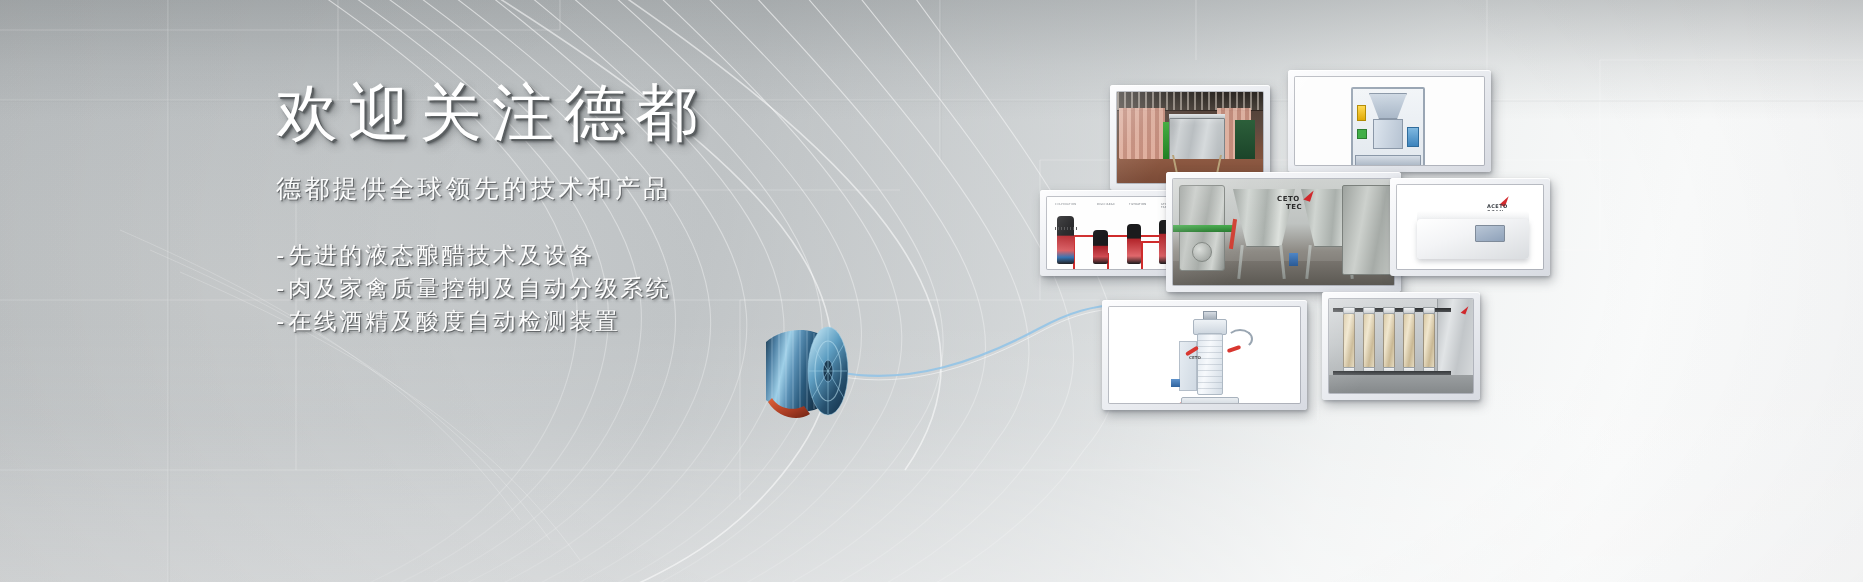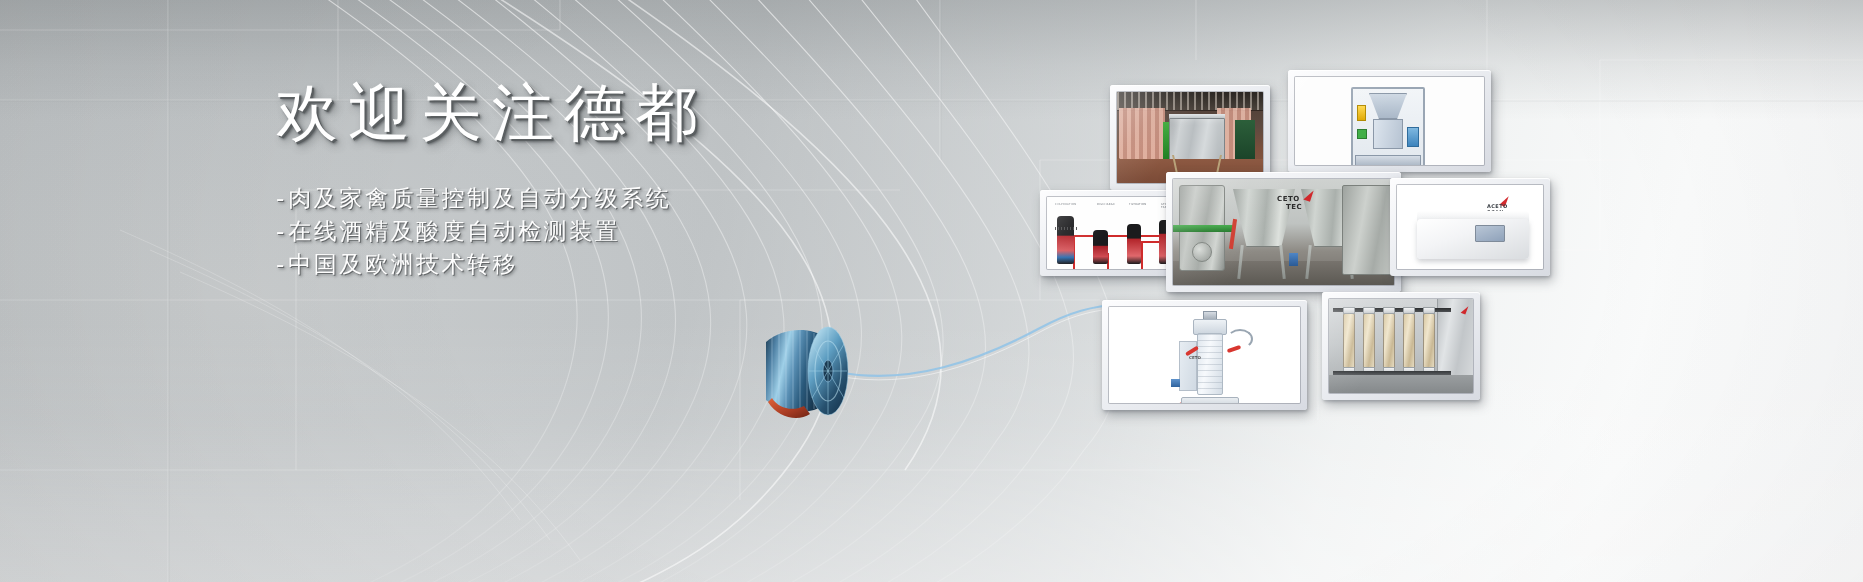--- a/index.html
+++ b/index.html
@@ -373,30 +373,31 @@
         <path d="M180 272 C 340 342, 480 420, 580 560"></path>
       </g>
     </svg>
   </div>
   <div class="bg-vig"></div>
 
   <div class="text-block">
 
     <div class="headline">欢迎关注德都</div>
 
+    <div class="subhead">德都提供全球领先的技术和产品</div>
 
     <div class="bullets">
       <div class="bullet">
+        <span class="dash">-</span><span>先进的液态酿醋技术及设备</span>
+      </div>
+      <div class="bullet">
         <span class="dash">-</span><span>肉及家禽质量控制及自动分级系统</span>
       </div>
       <div class="bullet">
         <span class="dash">-</span><span>在线酒精及酸度自动检测装置</span>
-      </div>
-      <div class="bullet">
-        <span class="dash">-</span><span>中国及欧洲技术转移</span>
       </div>
     </div>
   </div>
 
   <div class="connector">
     <svg width="300" height="110" viewBox="0 0 300 110">
       <path d="M8 72 C 80 86, 150 60, 210 28 C 240 12, 262 6, 292 4" fill="none" stroke="#8fc3e8" stroke-opacity="0.85" stroke-width="2.2"></path>
       <path d="M8 76 C 80 90, 150 64, 210 32 C 240 16, 262 10, 292 8" fill="none" stroke="#ffffff" stroke-opacity="0.5" stroke-width="1"></path>
     </svg>
   </div>

